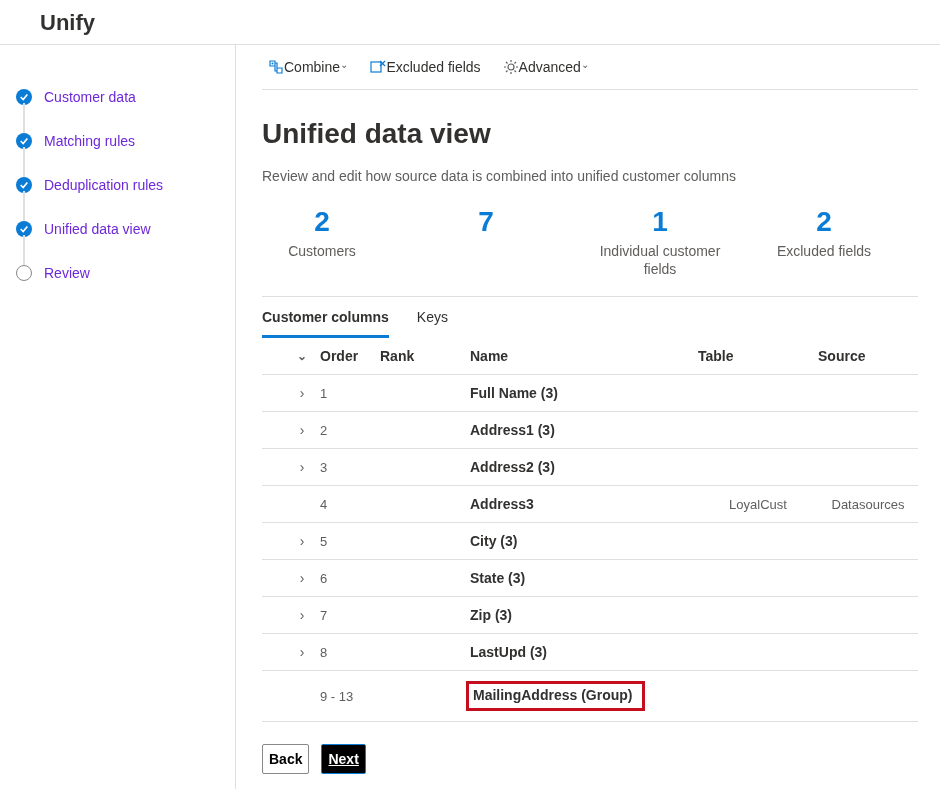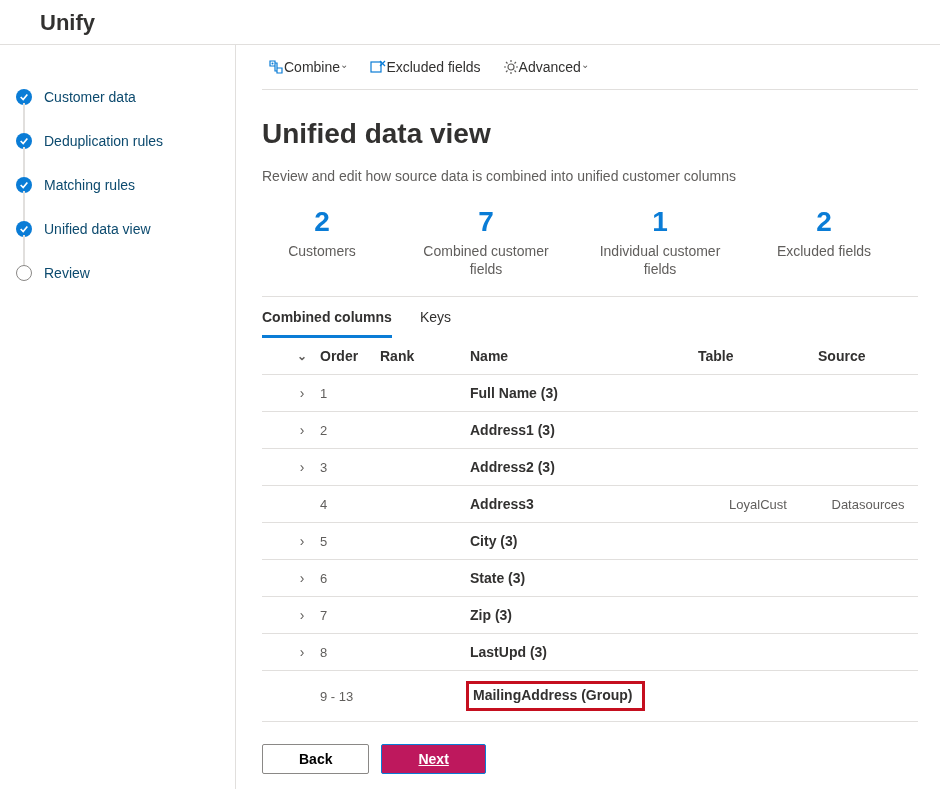--- a/index.html
+++ b/index.html
@@ -4,21 +4,21 @@
 <style>
 * { box-sizing: border-box; margin: 0; padding: 0; }
 body { font-family: "Segoe UI", -apple-system, sans-serif; background: #fff; color: #323130; width: 940px; height: 789px; overflow: hidden; }
 .header { padding: 10px 20px 8px 40px; border-bottom: 1px solid #e1dfdd; font-size: 22px; font-weight: 600; }
 .layout { display: flex; height: calc(100% - 40px); }
 .sidebar { width: 236px; padding: 30px 20px 20px 16px; border-right: 1px solid #e1dfdd; }
 .step { display: flex; align-items: center; margin-bottom: 0; position: relative; }
 .step-dot { width: 16px; height: 16px; border-radius: 50%; background: #0a7cd6; display: flex; align-items: center; justify-content: center; flex-shrink: 0; }
 .step-dot.empty { background: #fff; border: 1.5px solid #8a8886; }
 .step-dot svg { width: 10px; height: 10px; }
-.step-label { margin-left: 12px; font-size: 14px; color: #0c4a6e; padding: 14px 0; }
+.step-label { margin-left: 12px; font-size: 14px; color: #6d28d9; padding: 14px 0; }
 .step-line { position: absolute; left: 7px; top: 28px; width: 1.5px; height: 30px; background: #e1dfdd; }
 .main { flex: 1; padding: 0 22px 20px 26px; display: flex; flex-direction: column; overflow: hidden; }
 .toolbar { display: flex; gap: 22px; padding: 14px 0 14px 6px; border-bottom: 1px solid #e1dfdd; }
 .tool-item { display: flex; gap: 0; font-size: 14px; color: #323130; cursor: pointer; }
 .tool-icon { width: 16px; height: 16px; }
 .chev { font-size: 10px; color: #605e5c; }
 .page-title { font-size: 28px; font-weight: 600; margin: 28px 0 18px 0; }
 .subtitle { font-size: 14px; color: #605e5c; margin-bottom: 22px; }
 .stats { display: flex; gap: 34px; padding-bottom: 18px; }
 .stat { text-align: center; flex-shrink: 0; }
@@ -36,22 +36,22 @@
 .col-table { width: 120px; }
 .col-source { width: 100px; }
 .trow { display: flex; align-items: center; padding: 10px 0 10px 22px; border-bottom: 1px solid #e1dfdd; font-size: 14px; }
 .trow .col-name { font-weight: 700; color: #323130; }
 .trow .col-order { color: #605e5c; font-size: 13px; }
 .trow .col-table, .trow .col-source { color: #605e5c; font-size: 13px; text-align: center; }
 .exp-toggle { color: #605e5c; font-size: 14px; cursor: pointer; user-select: none; }
 .head-chev { color: #605e5c; font-size: 12px; }
 .highlight-box { border: 3px solid #c50f1f; padding: 3px 10px 5px 4px; display: inline-block; margin-left: -4px; }
 .footer { display: flex; gap: 12px; padding-top: 18px; }
-.btn { padding: 6px 36px; font-size: 14px; border: 1px solid #8a8886; background: #fff; cursor: pointer; border-radius: 2px; font-weight: 600; }
-.btn.primary { background: #be185d; color: #fff; border-color: #0a7cd6; text-decoration: underline; }
+.btn { padding: 6px 6px; font-size: 14px; border: 1px solid #8a8886; background: #fff; cursor: pointer; border-radius: 2px; font-weight: 600; }
+.btn.primary { background: #000000; color: #fff; border-color: #0a7cd6; text-decoration: underline; }
 </style>
 </head>
 <body>
 
 <div class="header">Unify</div>
 
 <div class="layout">
 
   <div class="sidebar">
     <div class="step">
@@ -62,30 +62,30 @@
         </div>
       <div class="step-label">Customer data</div>
       <div class="step-line"></div>
     </div>
     <div class="step">
       <div class="step-dot">
           <svg viewBox="0 0 12 12">
             <path d="M2 6 L5 9 L10 3" stroke="#fff" stroke-width="2" fill="none"></path>
           </svg>
         </div>
+      <div class="step-label">Matching rules</div>
+      <div class="step-line"></div>
+    </div>
+    <div class="step">
+      <div class="step-dot">
+          <svg viewBox="0 0 12 12">
+            <path d="M2 6 L5 9 L10 3" stroke="#fff" stroke-width="2" fill="none"></path>
+          </svg>
+        </div>
       <div class="step-label">Deduplication rules</div>
-      <div class="step-line"></div>
-    </div>
-    <div class="step">
-      <div class="step-dot">
-          <svg viewBox="0 0 12 12">
-            <path d="M2 6 L5 9 L10 3" stroke="#fff" stroke-width="2" fill="none"></path>
-          </svg>
-        </div>
-      <div class="step-label">Matching rules</div>
       <div class="step-line"></div>
     </div>
     <div class="step">
       <div class="step-dot">
           <svg viewBox="0 0 12 12">
             <path d="M2 6 L5 9 L10 3" stroke="#fff" stroke-width="2" fill="none"></path>
           </svg>
         </div>
       <div class="step-label">Unified data view</div>
       <div class="step-line"></div>
@@ -127,34 +127,33 @@
     <h1 class="page-title">Unified data view</h1>
     <p class="subtitle">Review and edit how source data is combined into unified customer columns</p>
 
     <div class="stats">
       <div class="stat" style="width:120px">
         <div class="stat-num">2</div>
         <div class="stat-label">Customers</div>
       </div>
       <div class="stat" style="width:140px">
         <div class="stat-num">7</div>
-        <div class="stat-label">Combined customer fields</div>
       </div>
       <div class="stat" style="width:140px">
         <div class="stat-num">1</div>
         <div class="stat-label">Individual customer fields</div>
       </div>
       <div class="stat" style="width:120px">
         <div class="stat-num">2</div>
         <div class="stat-label">Excluded fields</div>
       </div>
     </div>
 
     <div class="tabs">
-      <div class="tab active">Combined columns</div>
+      <div class="tab active">Customer columns</div>
       <div class="tab">Keys</div>
     </div>
 
     <div class="table">
       <div class="thead">
         <div class="col-exp head-chev">⌄</div>
         <div class="col-order">Order</div>
         <div class="col-rank">Rank</div>
         <div class="col-name">Name</div>
         <div class="col-table">Table</div>

